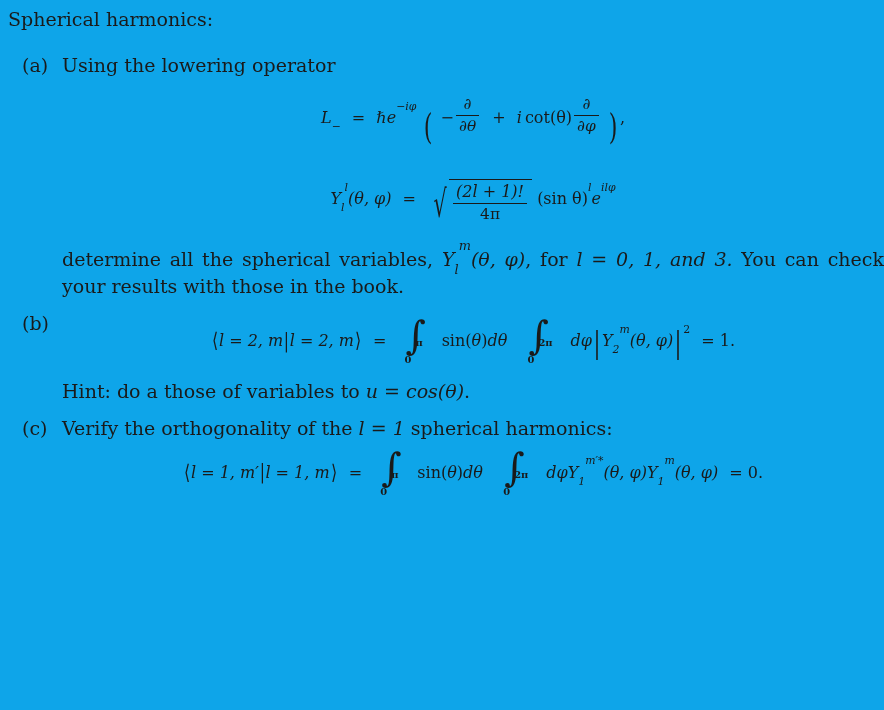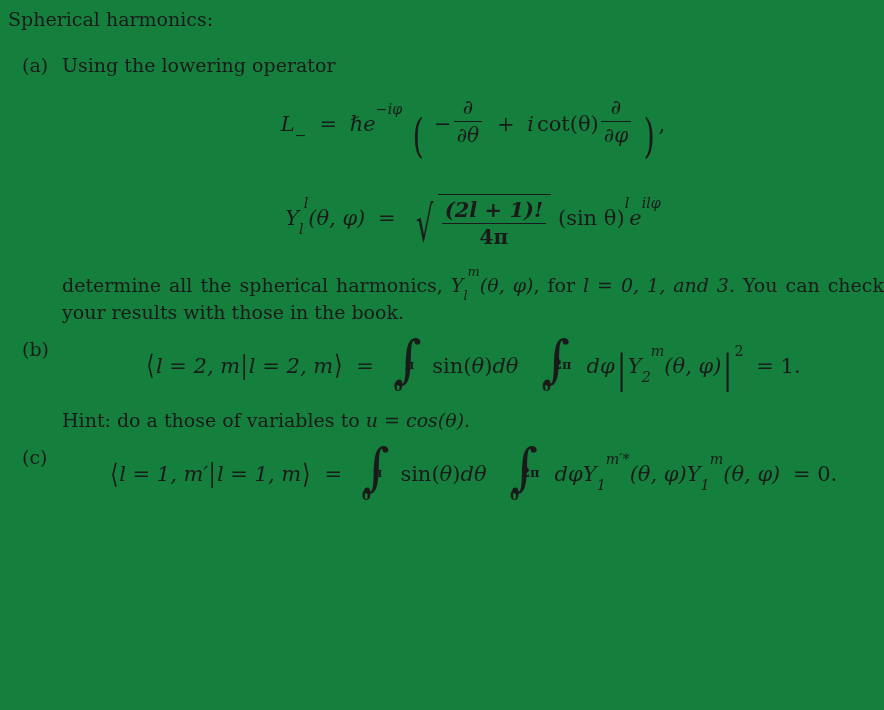--- a/index.html
+++ b/index.html
@@ -11,21 +11,21 @@
     width: 884px;
     height: 710px;
     font-family: "DejaVu Serif", "Liberation Serif", serif;
     color: #1a1a1a;
     overflow: hidden;
   }
   .page {
     position: relative;
     width: 884px;
     height: 710px;
-    background: #15803d;
+    background: #0ea5e9;
   }
   .lead {
     position: absolute;
     left: 8px;
     top: 6px;
     font-size: 19px;
     line-height: 26px;
   }
   .enum {
     position: absolute;
@@ -65,21 +65,21 @@
     font-family: "DejaVu Serif", "Liberation Serif", serif;
     font-style: italic;
     white-space: nowrap;
   }
   .up { font-style: normal; }
   .display {
     text-align: center;
     white-space: nowrap;
     font-size: 21px;
   }
-  .display .math { font-size: 21px; }
+  .display .math { font-size: 16px; }
 
   .frac {
     display: inline-block;
     vertical-align: -0.52em;
     text-align: center;
     font-size: 0.96em;
     margin: 0 2px;
   }
   .frac .num {
     display: block;
@@ -146,21 +146,20 @@
     transform: scaleX(0.55);
     vertical-align: -0.12em;
     line-height: 0.72;
   }
   .sqrt > .radicand {
     display: inline-block;
     border-top: 1.2px solid #1a1a1a;
     padding: 2px 3px 0 2px;
     vertical-align: 0.08em;
     margin-left: -3px;
-    font-weight: bold;
   }
 
   
   .intg {
     display: inline-block;
     position: relative;
     vertical-align: -0.42em;
     margin: 0 3px 0 2px;
     width: 34px;
     height: 1em;
@@ -231,21 +230,21 @@
           <span class="math">
             <span>Y</span><sub>l</sub><sup>l</sup><span>(θ, φ)</span>
             <span class="med"></span><span class="up">=</span><span class="med"></span>
             <span class="sqrt"><span class="radical">√</span><span class="radicand"><span class="frac"><span class="num up"><span class="math">(2l + 1)!</span></span><span class="den up">4π</span></span></span></span>
             <span class="up"><span>(sin θ)</span></span><sup>l</sup><span>e</span><sup>ilφ</sup>
           </span>
         </div>
 
         <div class="gap-lg"></div>
 
-        <div class="para"><span>determine all the spherical harmonics, </span><span class="math"><span>Y</span><sub>l</sub><sup>m</sup><span>(θ, φ)</span></span><span>, for </span><span class="math">l = 0, 1, and 3.</span><span>  You can check your results with those in the book.</span></div>
+        <div class="para"><span>determine all the spherical variables, </span><span class="math"><span>Y</span><sub>l</sub><sup>m</sup><span>(θ, φ)</span></span><span>, for </span><span class="math">l = 0, 1, and 3.</span><span>  You can check your results with those in the book.</span></div>
       </div>
     </div>
 
     <div class="gap-sm"></div>
 
     <div class="item">
       <span class="label">(b)</span>
       <div class="body-col">
 
         <div class="gap-md"></div>
@@ -267,20 +266,21 @@
 
         <div class="para"><span>Hint: do a those of variables to </span><span class="math">u = cos(θ)</span><span>.</span></div>
       </div>
     </div>
 
     <div class="gap-sm"></div>
 
     <div class="item">
       <span class="label">(c)</span>
       <div class="body-col">
+        <div class="para"><span>Verify the orthogonality of the </span><span class="math">l = 1</span><span> spherical harmonics:</span></div>
 
         <div class="gap-md"></div>
 
         <div class="display">
           <span class="math">
             <span class="angle">⟨</span><span>l = 1, m′</span><span class="bar">|</span><span>l = 1, m</span><span class="angle">⟩</span>
             <span class="med"></span><span class="up">=</span><span class="med"></span>
             <span class="intg"><span class="sym">∫</span><span class="upper">π</span><span class="lower">0</span></span>
             <span class="up"><span style="font-style:normal">sin(</span><span class="math">θ</span><span style="font-style:normal">)</span><span class="math">dθ</span></span>
             <span class="thin"></span>

